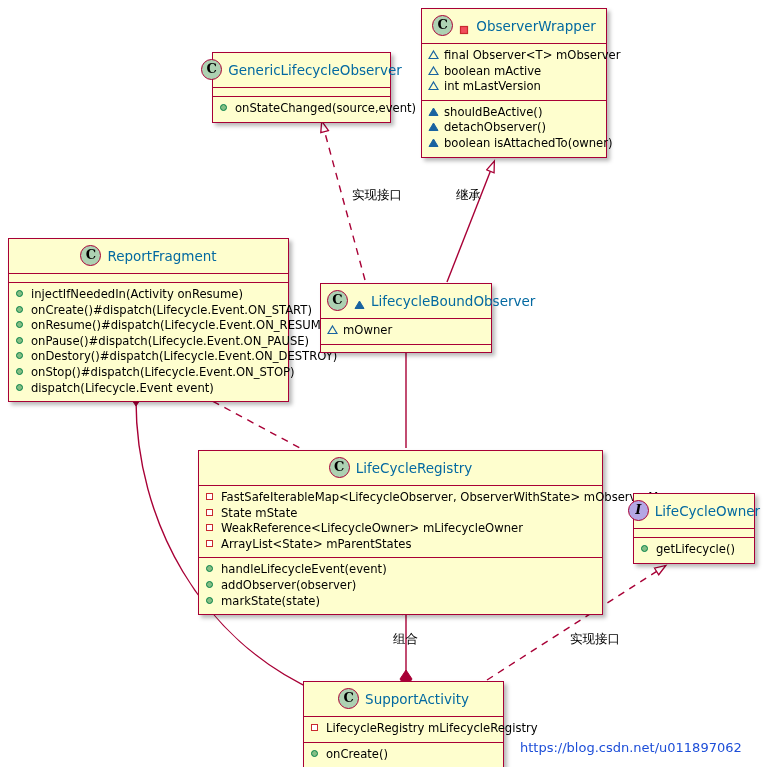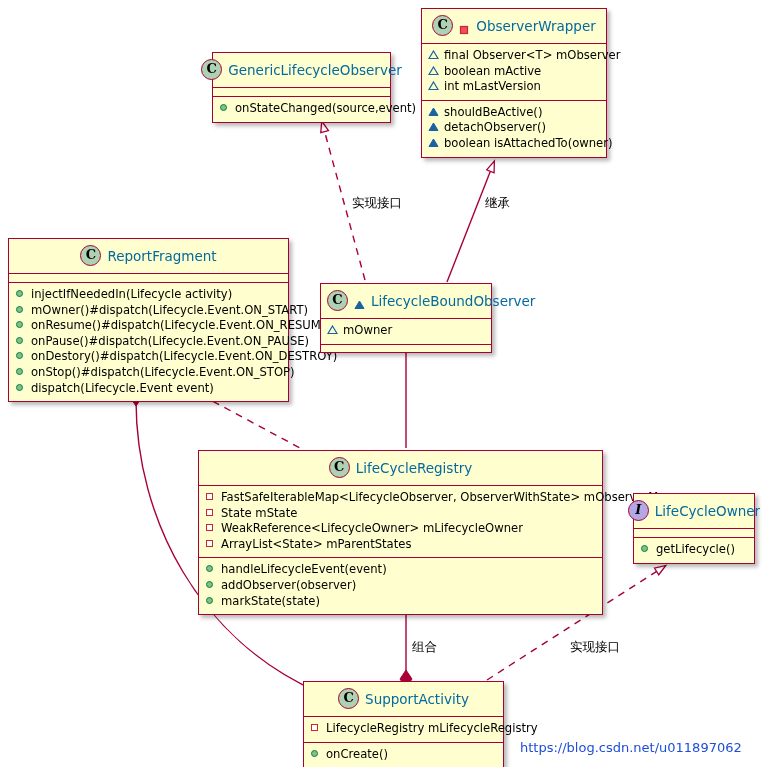--- a/index.html
+++ b/index.html
@@ -136,21 +136,20 @@
   }
 
   
   .edge-label {
     position: absolute;
     font-size: 12.5px;
     color: #000000;
     white-space: nowrap;
     z-index: 6;
     font-family: Liberation Mono, monospace;
-    margin-top: 8px;
   }
 
   .watermark {
     position: absolute;
     font-size: 13px;
     color: #1d4ed8;
     white-space: nowrap;
     z-index: 2;
     font-family: "DejaVu Sans", sans-serif;
   }
@@ -204,23 +203,23 @@
     </g>
 
      LifeCycleOwner (dashed, hollow tri) --&gt;
     <g>
       <line x1="487" y1="680" x2="665" y2="566" stroke="#A80036" stroke-width="1.4" stroke-dasharray="7,6" marker-end="url(#hollowTri)"></line>
     </g>
   </svg>
 
   <div class="edge-label" style="left:352px; top:187px;">实现接口</div>
 
-  <div class="edge-label" style="left:485px; top:187px;">继承</div>
-
-  <div class="edge-label" style="left:412px; top:631px;">组合</div>
+  <div class="edge-label" style="left:456px; top:187px;">继承</div>
+
+  <div class="edge-label" style="left:393px; top:631px;">组合</div>
 
   <div class="edge-label" style="left:570px; top:631px;">实现接口</div>
 
   <div class="uml-class" style="left:421px; top:8px; width:186px;">
     <div class="cls-header">
       <span class="cls-stereo">C</span>
       <span class="name-marker">
         <svg width="11" height="11" viewBox="0 0 11 11">
             <rect x="1.5" y="2.5" width="7" height="7" fill="#F24D5C" stroke="#C82930" stroke-width="1.2"></rect>
           </svg>
@@ -285,25 +284,25 @@
 
   <div class="uml-class" style="left:8px; top:238px; width:281px;">
     <div class="cls-header">
       <span class="cls-stereo">C</span>
       <span class="cls-title">ReportFragment</span>
     </div>
     <div class="cls-section empty"></div>
     <div class="cls-section">
       <div class="member">
         <span class="vis pub"></span>
-        <span class="member-text">injectIfNeededIn(Lifecycle activity)</span>
-      </div>
-      <div class="member">
-        <span class="vis pub"></span>
-        <span class="member-text">mOwner()#dispatch(Lifecycle.Event.ON_START)</span>
+        <span class="member-text">injectIfNeededIn(Activity onResume)</span>
+      </div>
+      <div class="member">
+        <span class="vis pub"></span>
+        <span class="member-text">onCreate()#dispatch(Lifecycle.Event.ON_START)</span>
       </div>
       <div class="member">
         <span class="vis pub"></span>
         <span class="member-text">onResume()#dispatch(Lifecycle.Event.ON_RESUME)</span>
       </div>
       <div class="member">
         <span class="vis pub"></span>
         <span class="member-text">onPause()#dispatch(Lifecycle.Event.ON_PAUSE)</span>
       </div>
       <div class="member">

